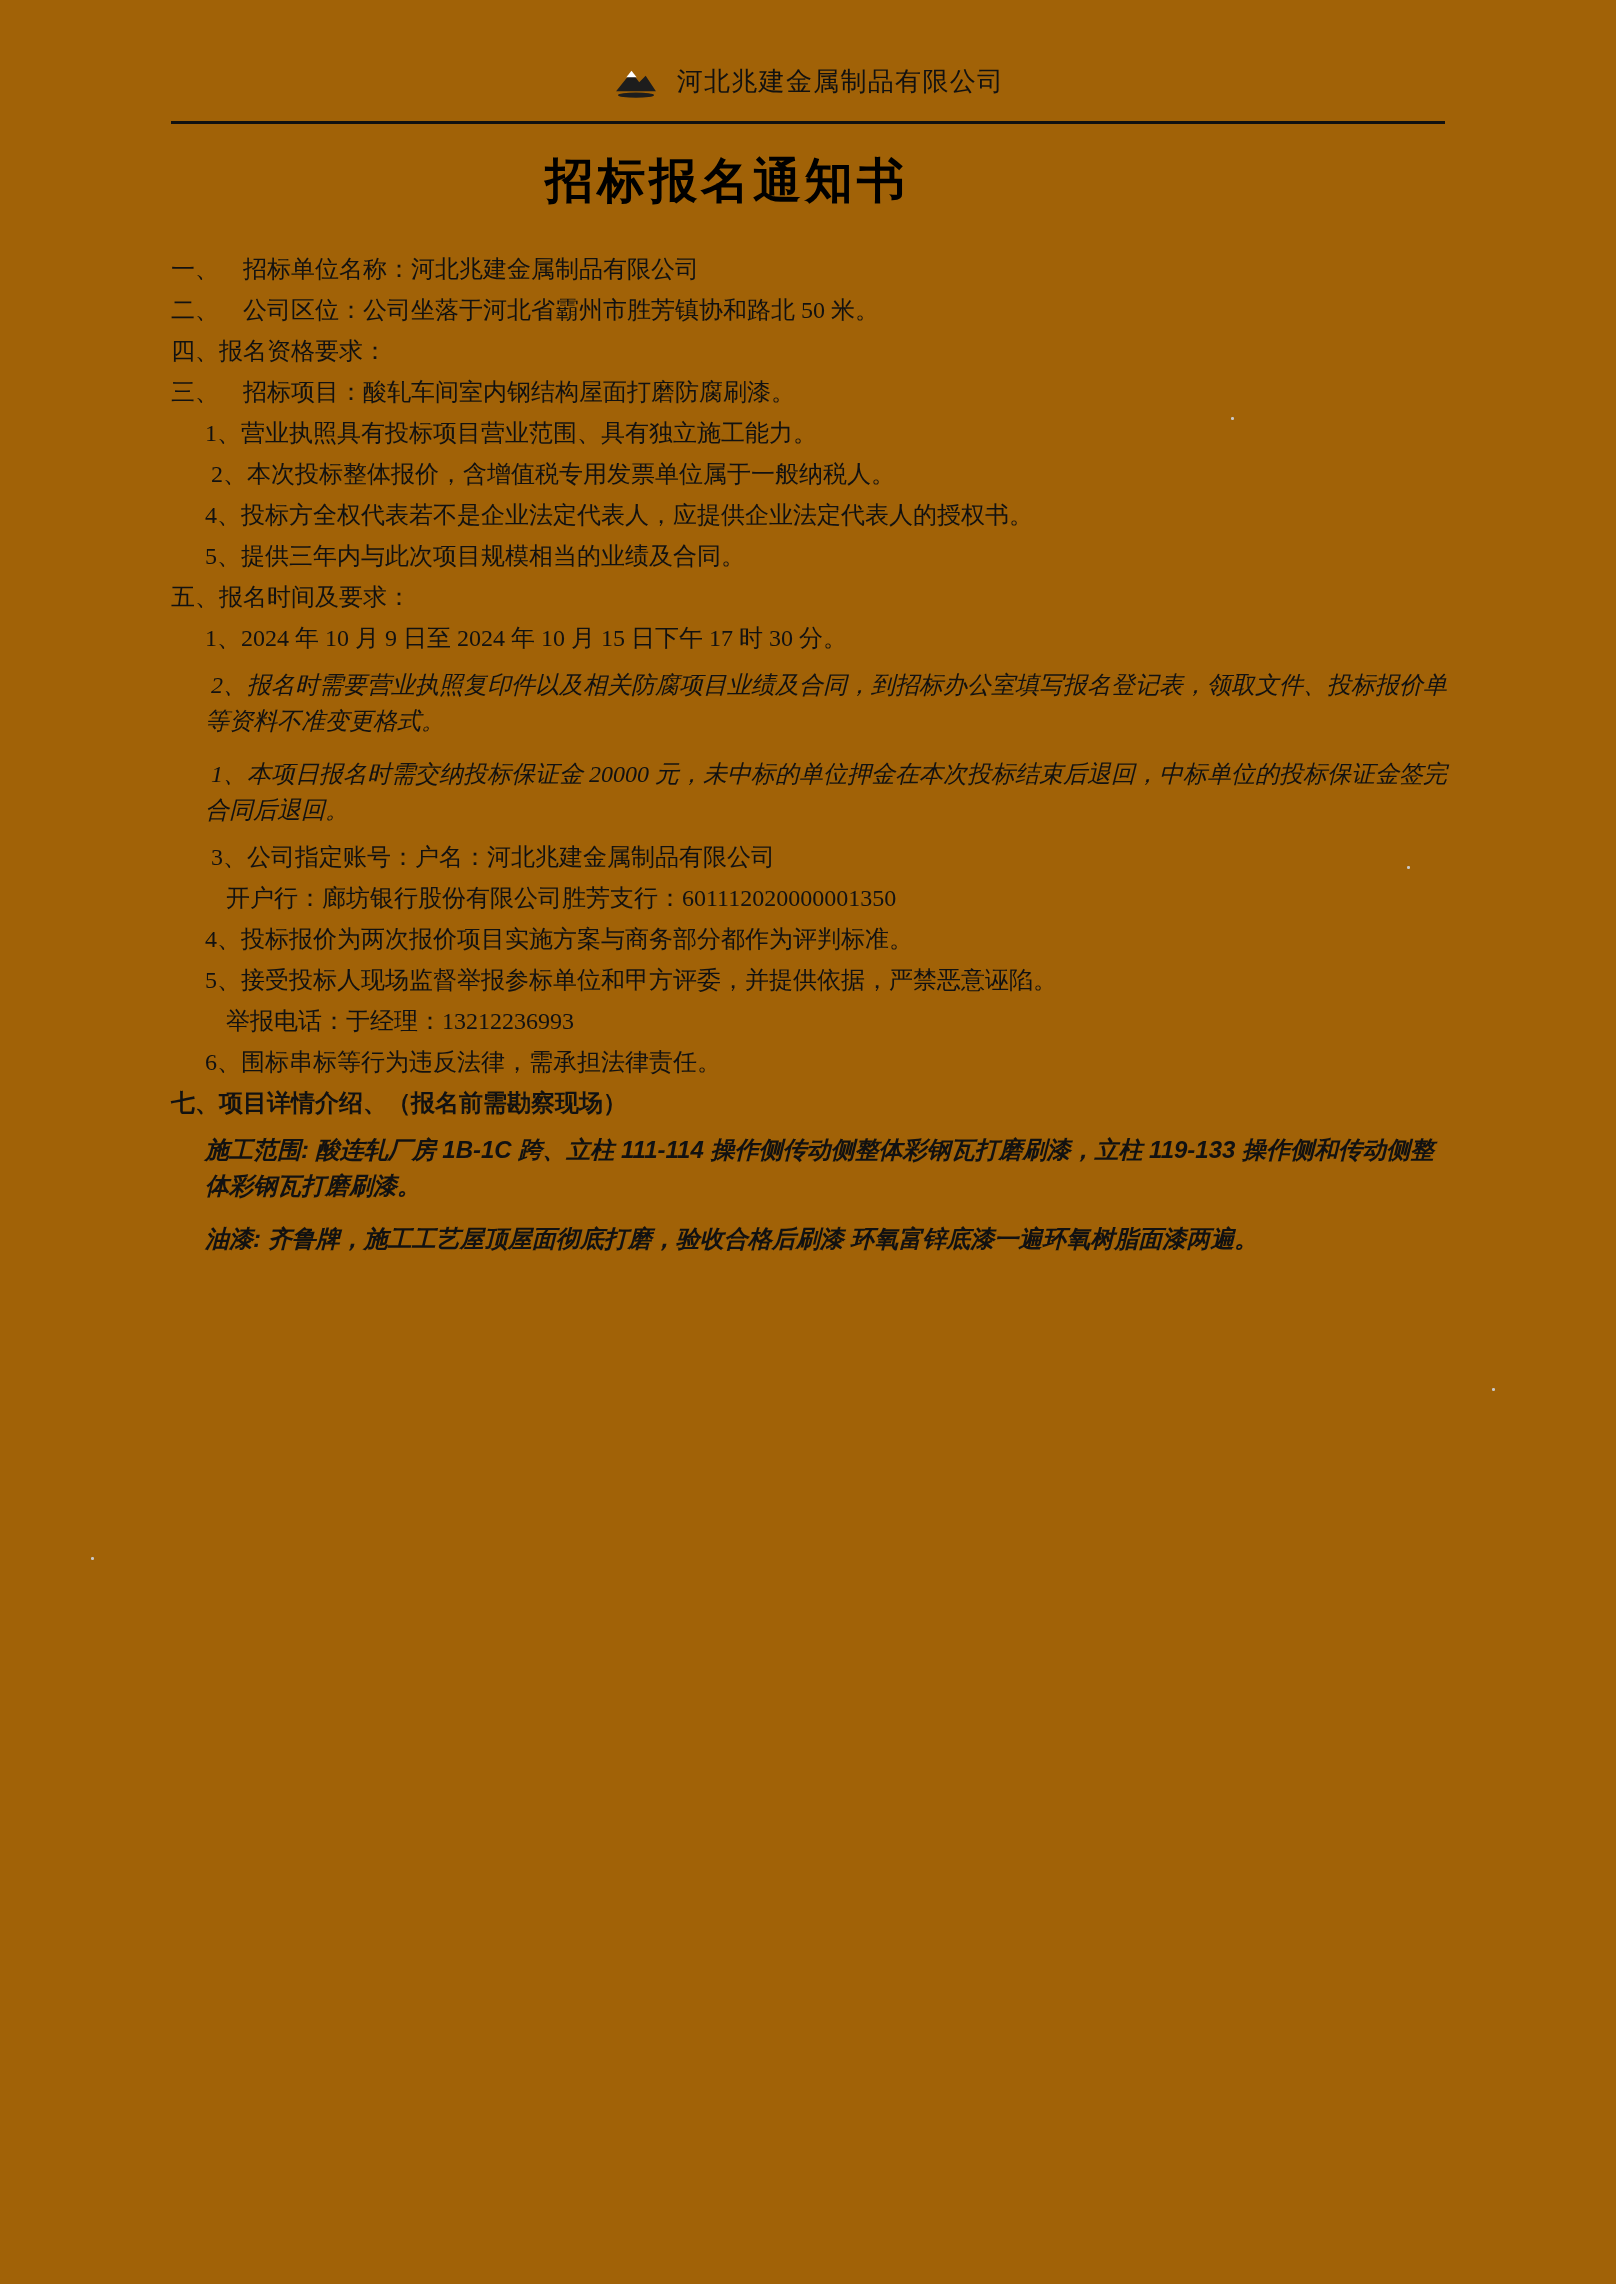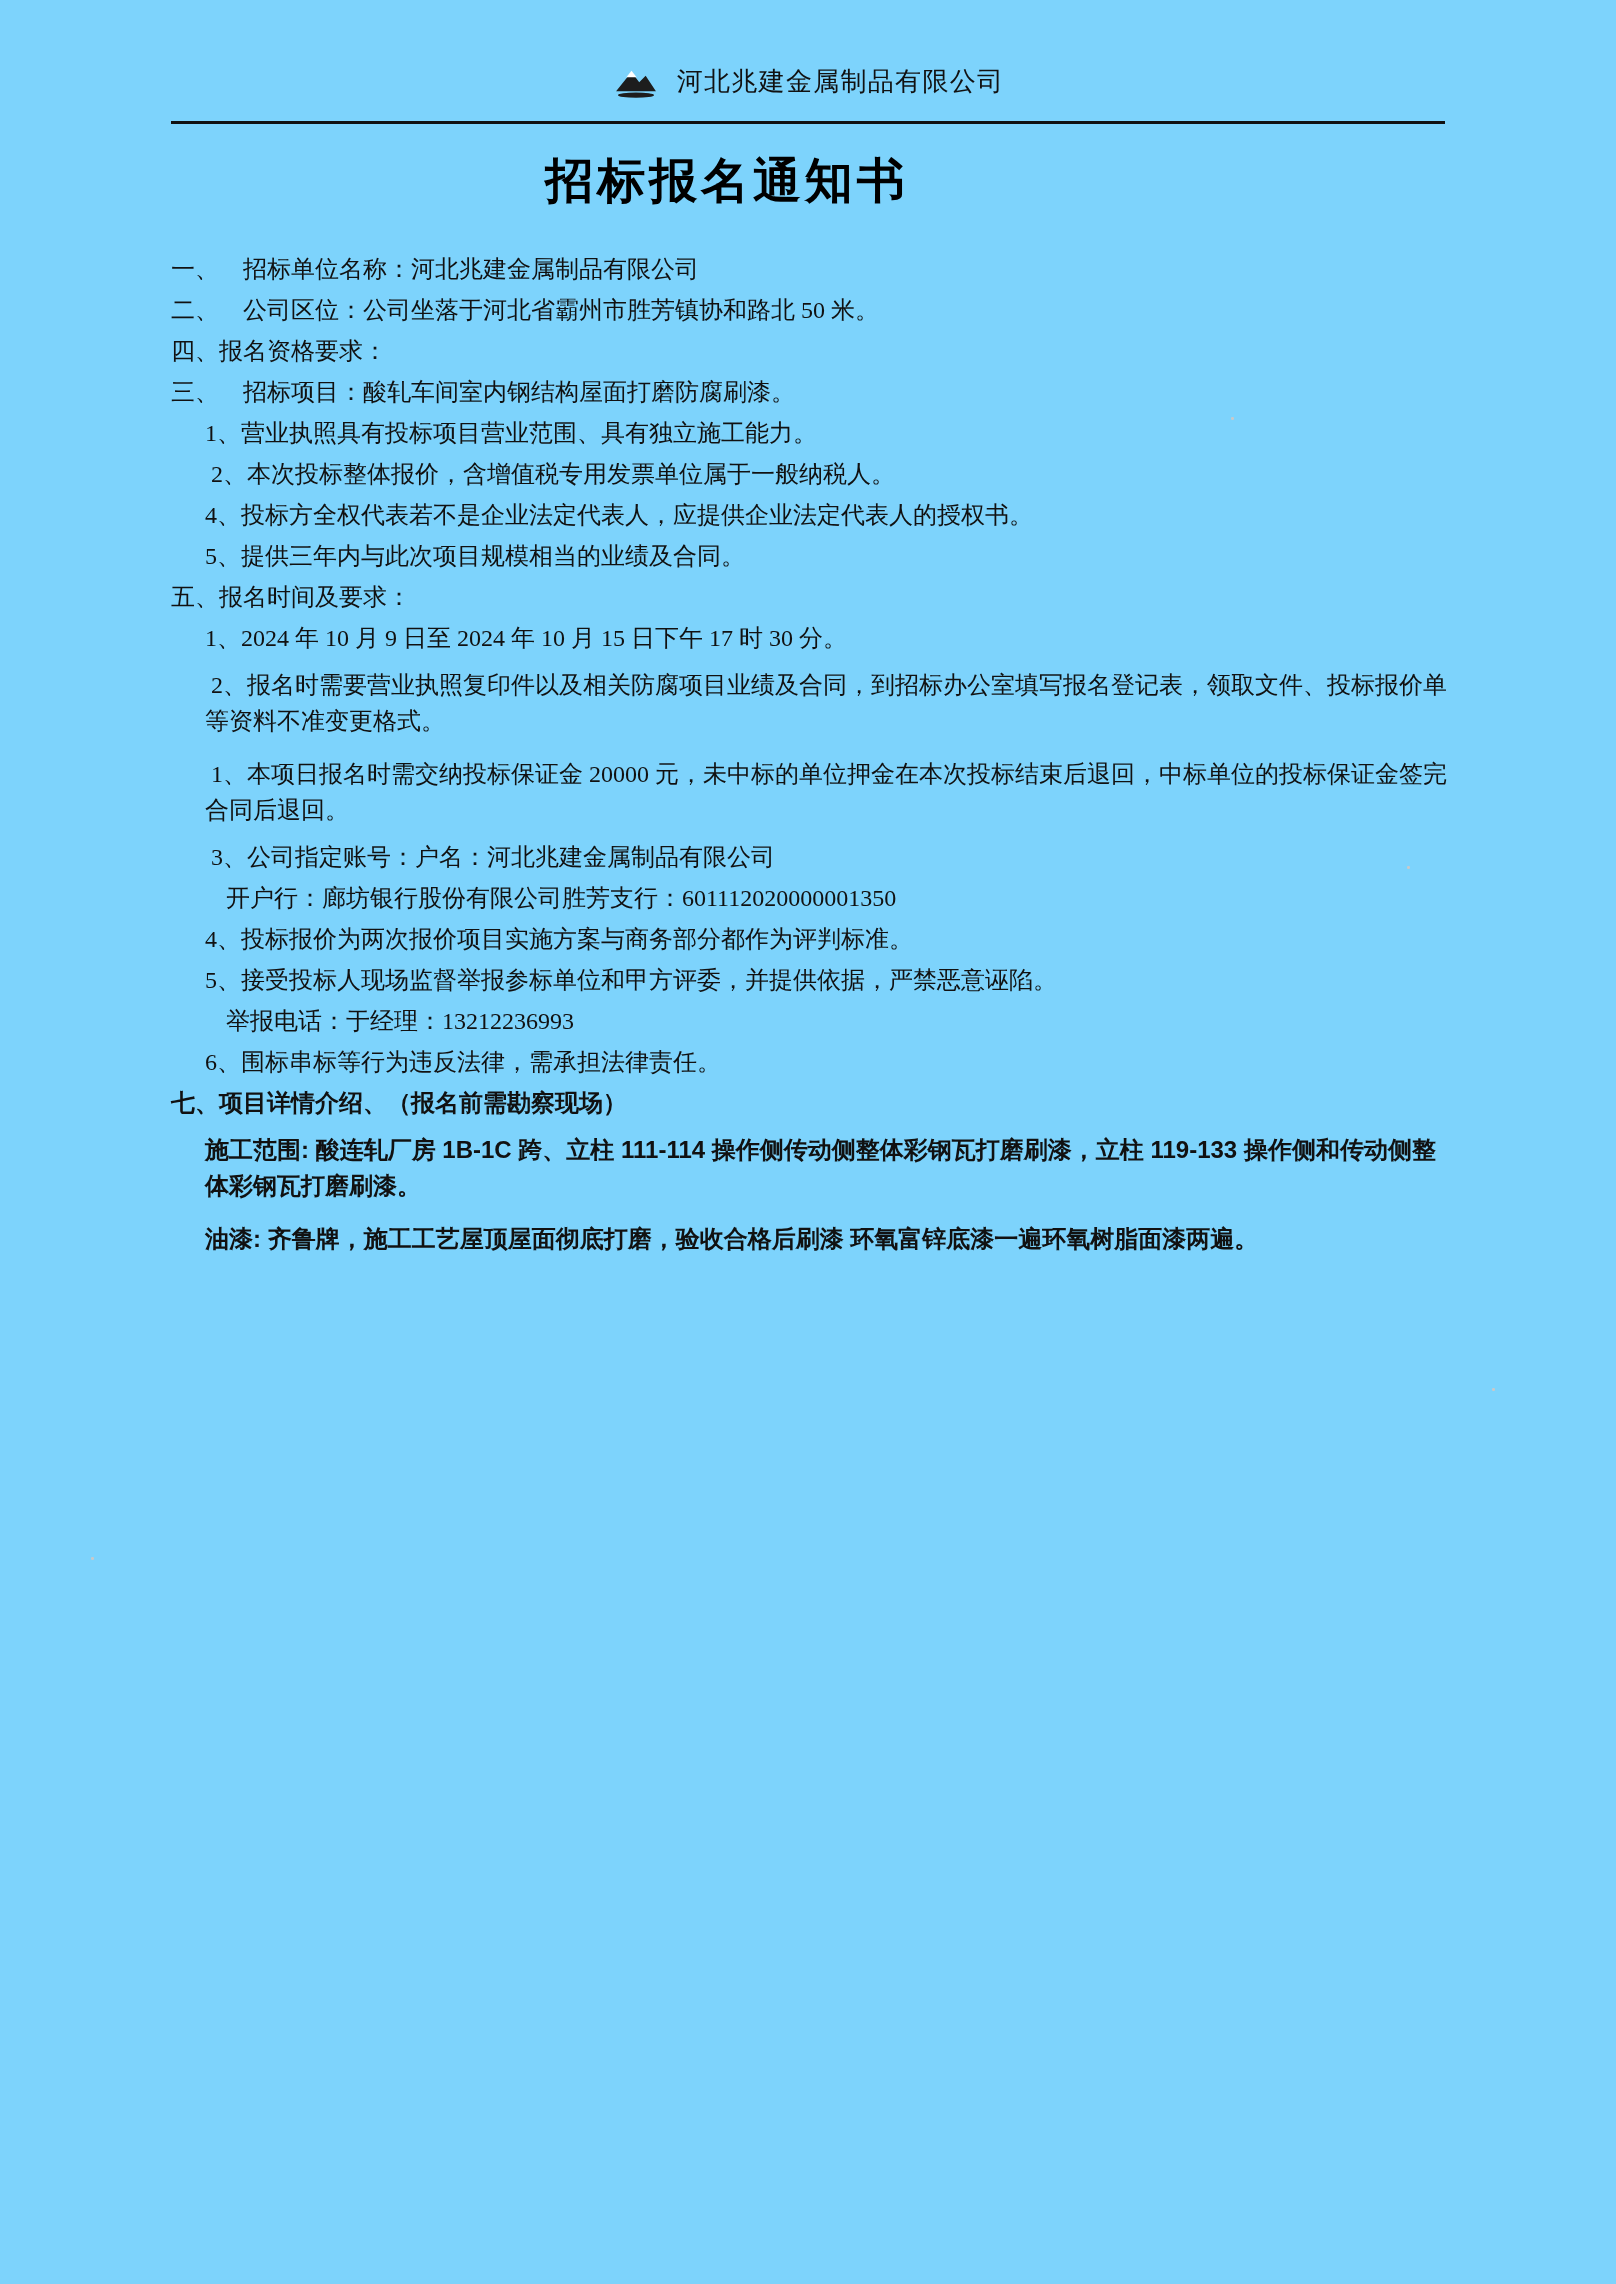--- a/index.html
+++ b/index.html
@@ -14,21 +14,21 @@
     color: #1a1a1a;
     position: relative;
     overflow: hidden;
   }
   .page {
     position: absolute;
     top: 0;
     left: 0;
     width: 1616px;
     height: 2284px;
-    background: #7dd3fc;
+    background: #a16207;
   }
   
   .letterhead {
     position: absolute;
     top: 63px;
     left: 0;
     width: 1616px;
     display: flex;
     align-items: center;
     justify-content: center;
@@ -83,21 +83,21 @@
     white-space: pre-wrap;
   }
   .blk {
     margin-bottom: 17px;
   }
   .lvl0 { text-indent: 0; }
   .lvl1 { padding-left: 34px; }
   .lvl2 { padding-left: 55px; }
   .bold { font-weight: bold; }
   .sans { font-family: "Liberation Sans", "DejaVu Sans", sans-serif; }
-  .wrap-line { line-height: 1.55; }
+  .wrap-line { line-height: 1.55; font-style: italic; }
   .flowing { line-height: 1.5; }
   .tiny-dot {
     position: absolute;
     width: 2.6px; height: 2.6px;
     background: #c9c9c9;
     border-radius: 50%;
   }
 </style>
 </head>
 <body>

